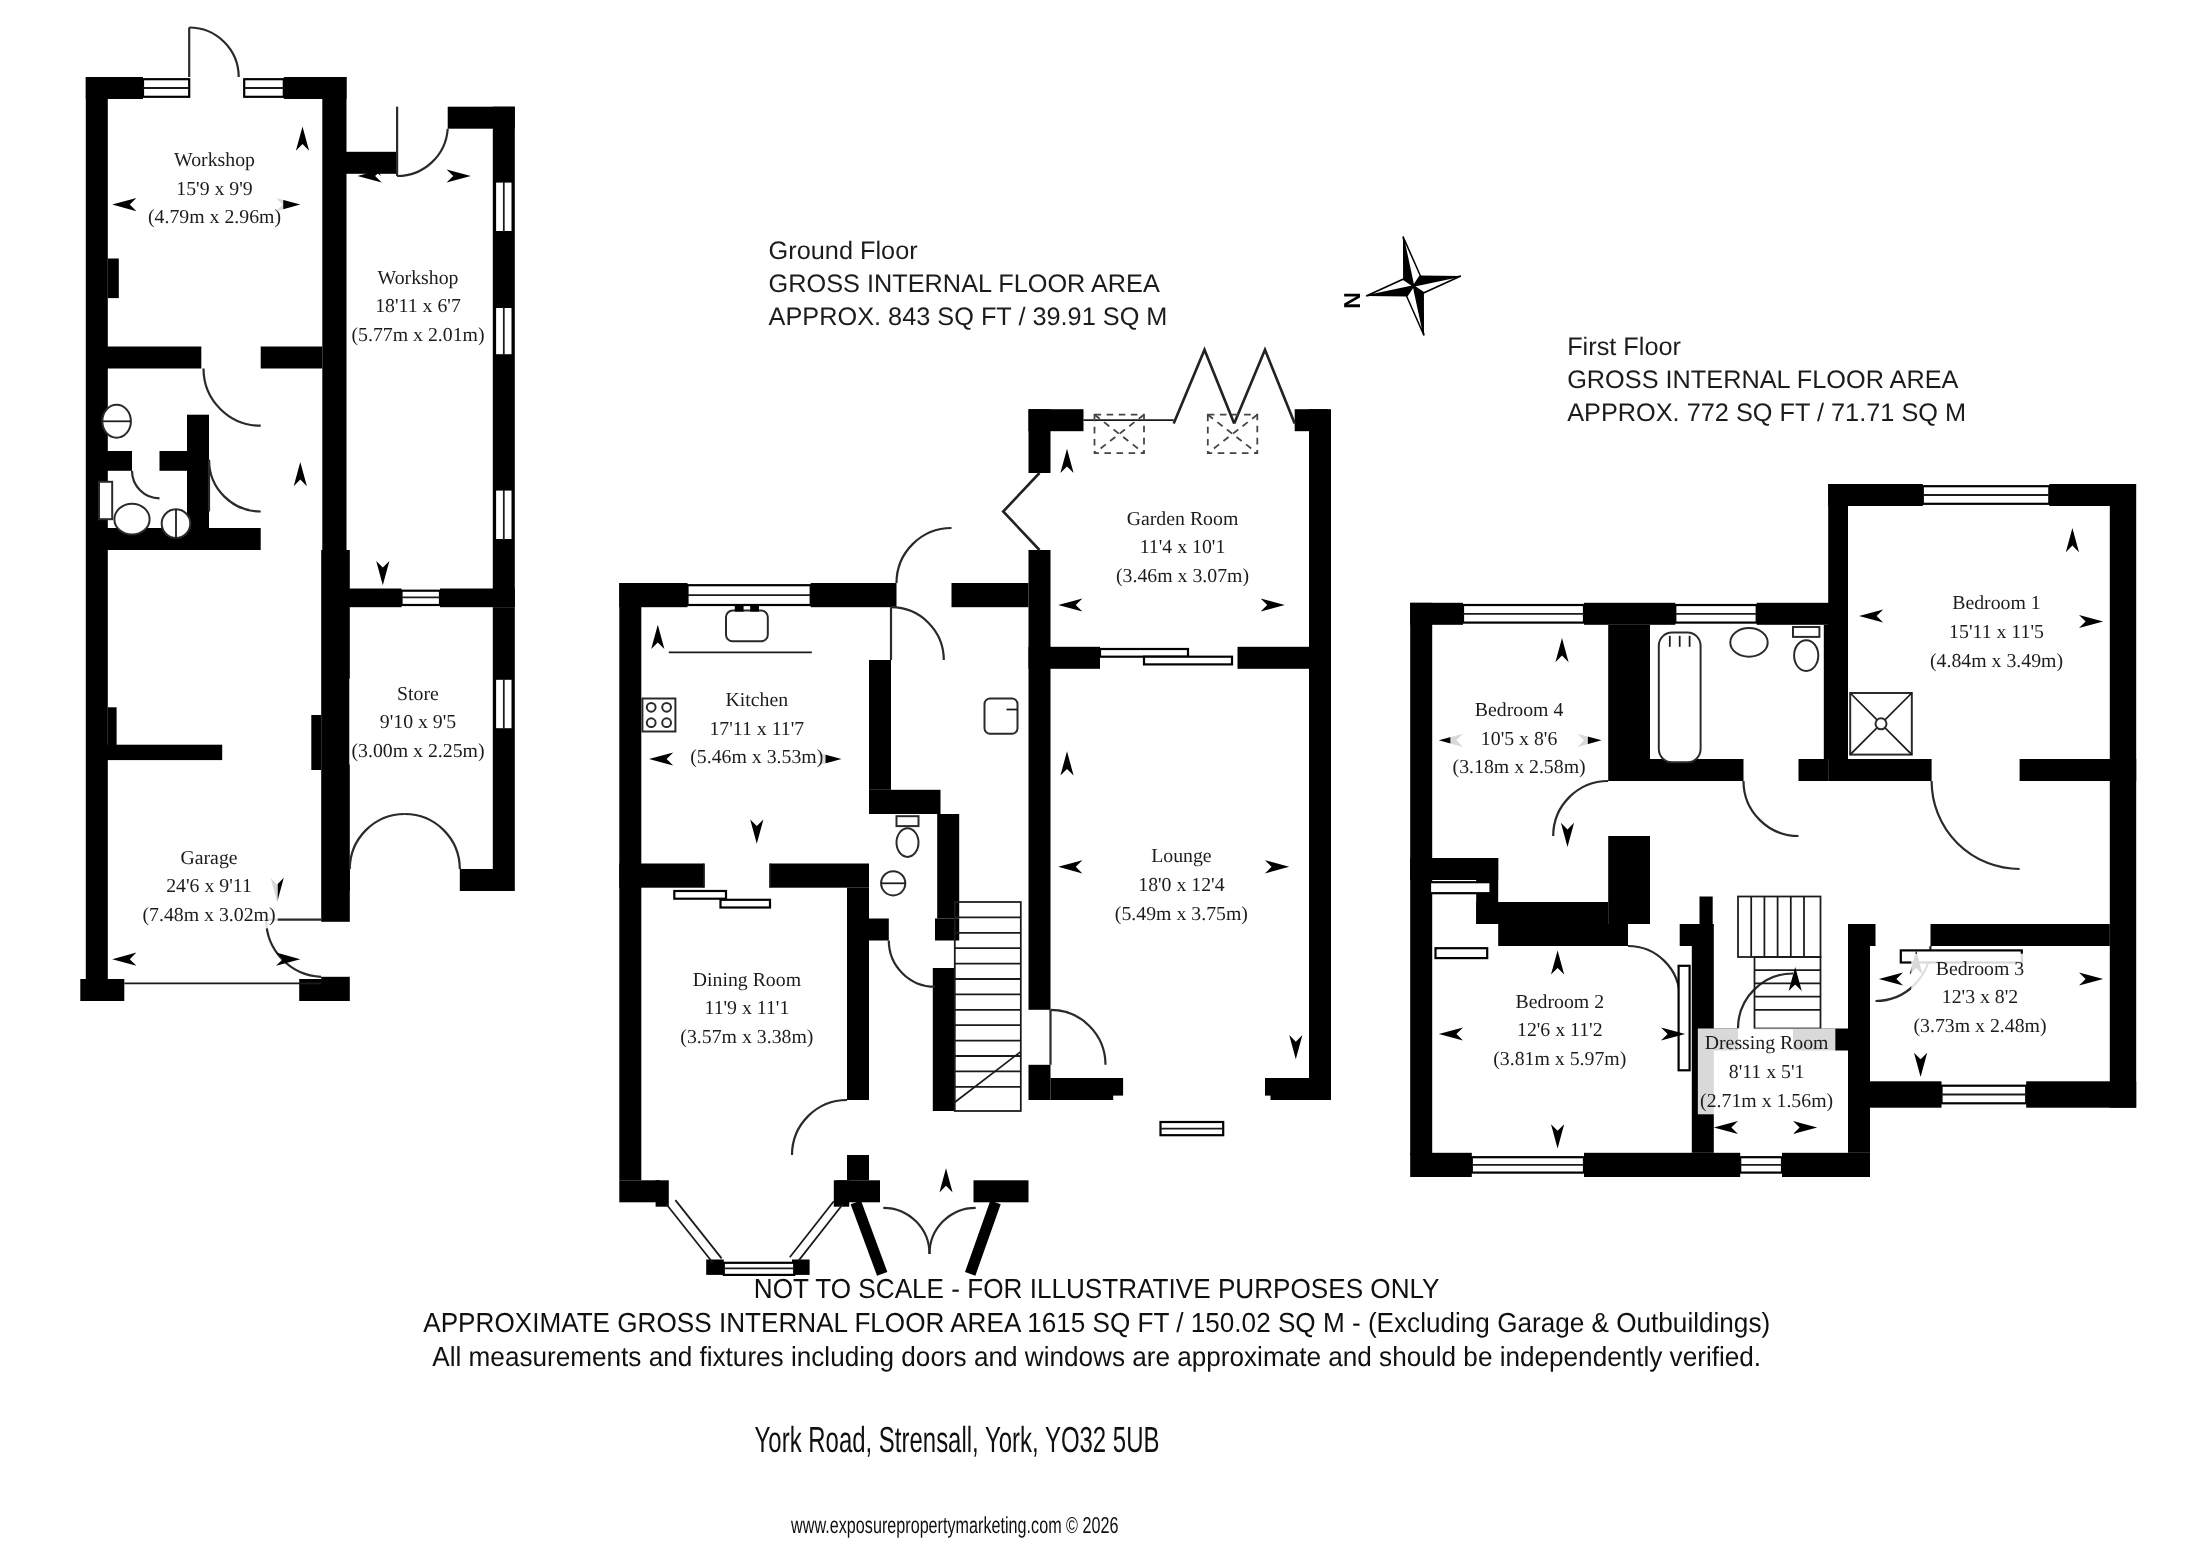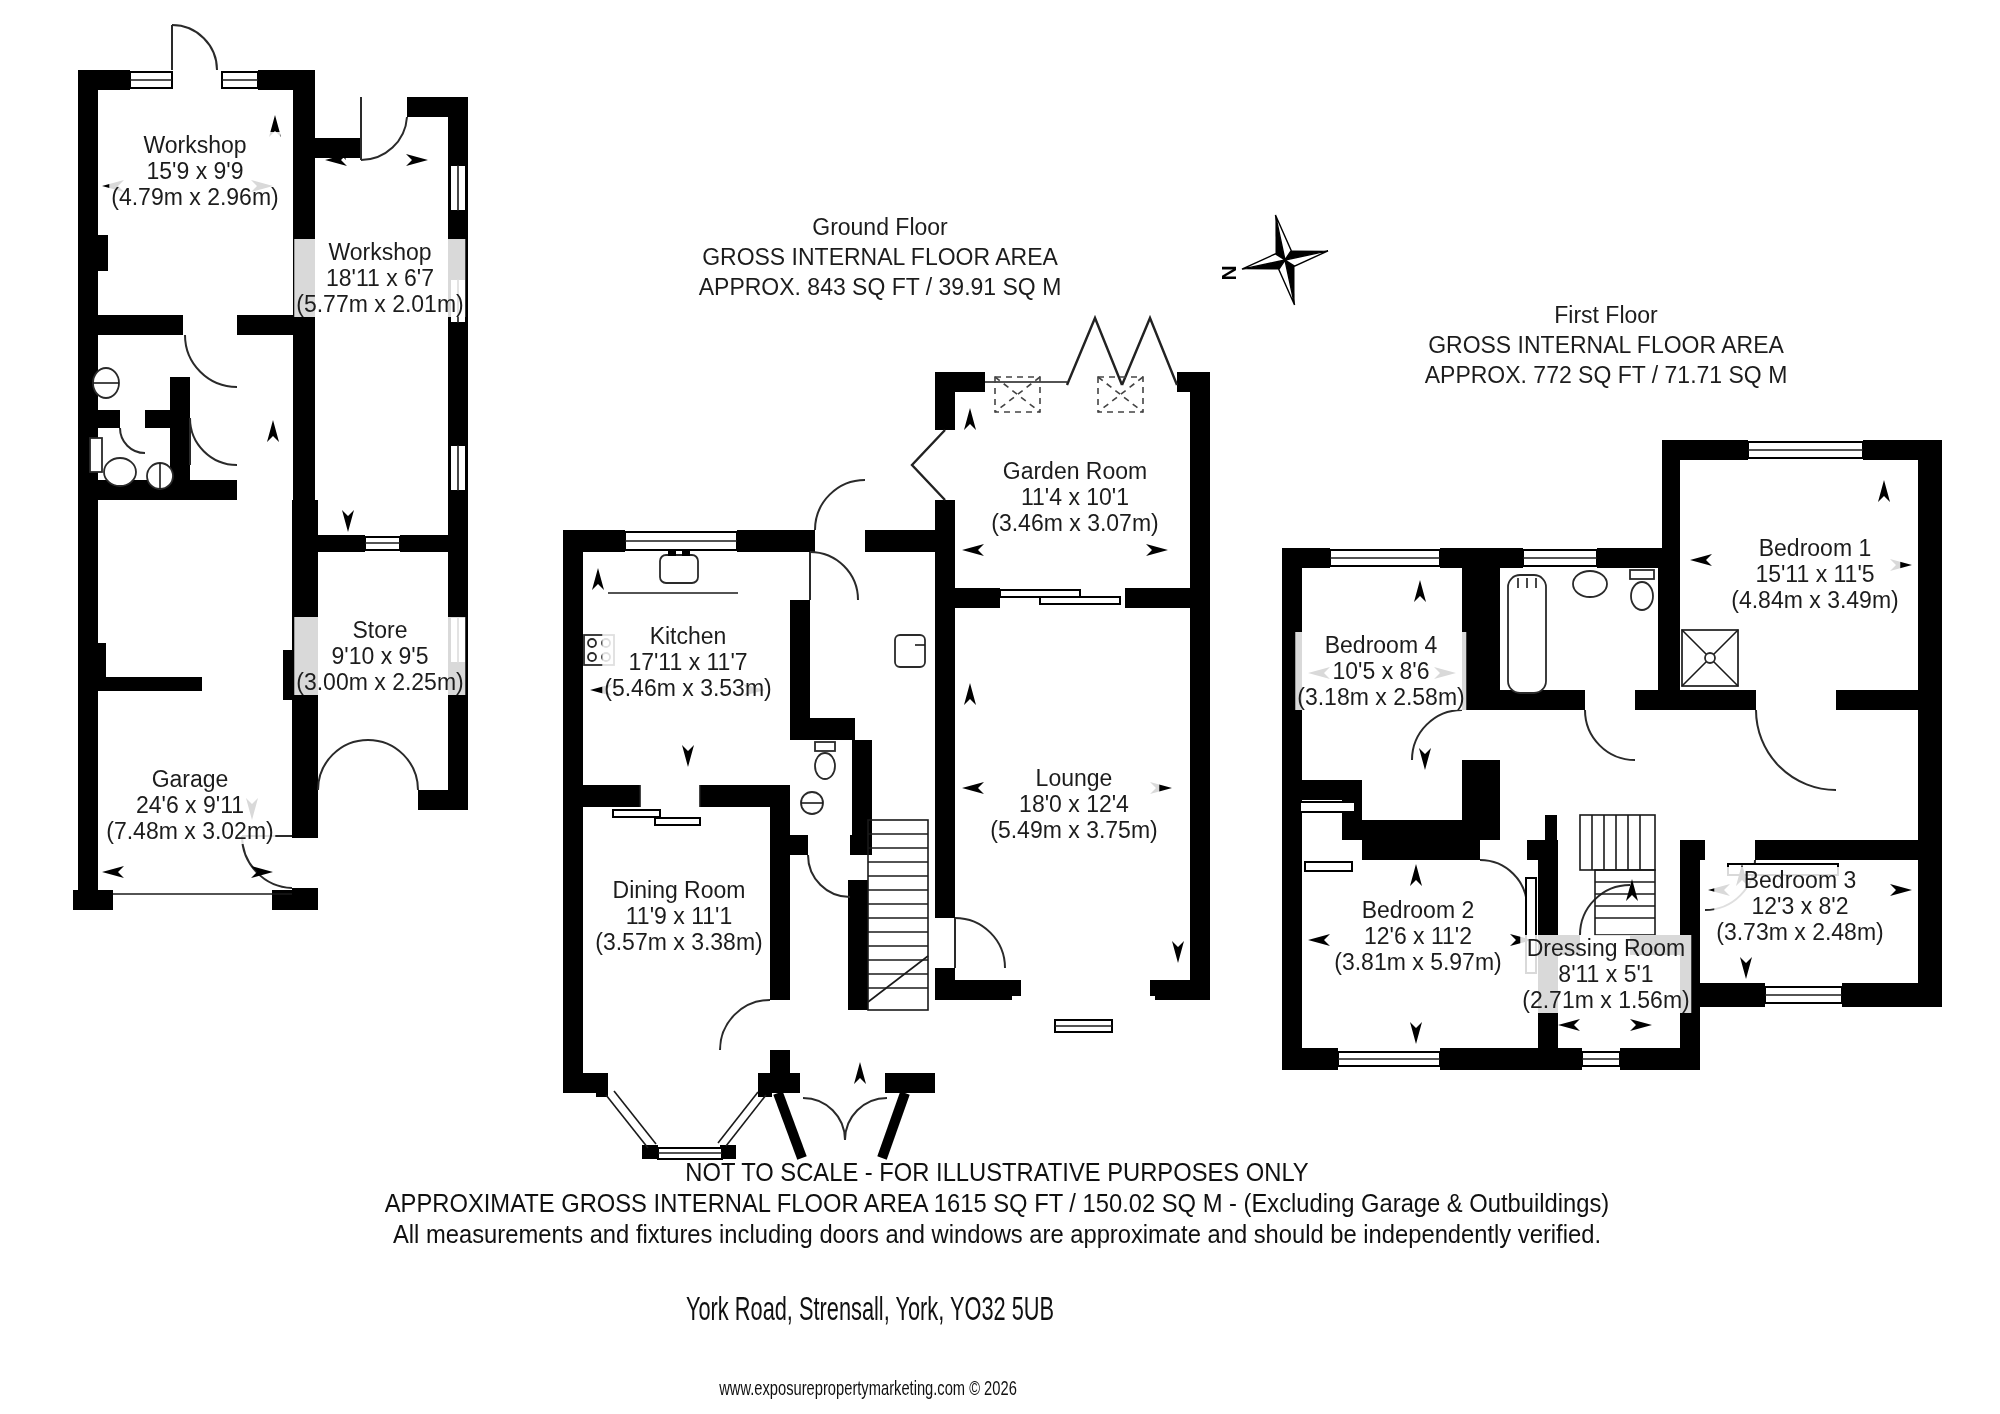--- a/index.html
+++ b/index.html
@@ -1,22 +1,22 @@
 <!DOCTYPE html>
 <html><head>
 <meta charset="utf-8">
 <style>
   html,body{margin:0;padding:0;background:#fff;}
   #page{position:relative;width:2000px;height:1414px;background:#fff;overflow:hidden;
         font-family:"Liberation Sans",sans-serif;color:#111;}
   svg{position:absolute;overflow:visible;}
   .room-label{position:absolute;transform:translateX(-50%);text-align:center;
-      font-size:23px;line-height:26px;color:#1c1c1c;white-space:nowrap;background:rgba(255,255,255,.85);padding:0 2px;}
+      font-size:18px;line-height:26px;color:#1c1c1c;white-space:nowrap;background:rgba(255,255,255,.85);padding:0 2px;font-family:Liberation Serif, serif;}
   .room-label span{display:block;}
-  .hdr{position:absolute;transform:translateX(-50%);text-align:center;font-size:23px;
+  .hdr{position:absolute;transform:translateX(-50%);font-size:23px;
       line-height:30px;color:#1c1c1c;white-space:nowrap;}
   .foot{position:absolute;white-space:nowrap;color:#101010;}
   .f1{font-size:25px;transform:translateX(-50%) scaleX(0.95);}
   .addr{font-size:33px;transform:translateX(-50%) scaleX(0.66);}
   .site{font-size:21px;transform:translateX(-50%) scaleX(0.70);}
   .w{fill:#000;stroke:none;}
   .thin{stroke:#1a1a1a;stroke-width:1.6;fill:none;}
   .arc{stroke:#2a2a2a;stroke-width:2;fill:none;}
   .win{fill:#fff;stroke:#000;stroke-width:2;}
   .fix{stroke:#2a2a2a;stroke-width:1.8;fill:#fff;}

